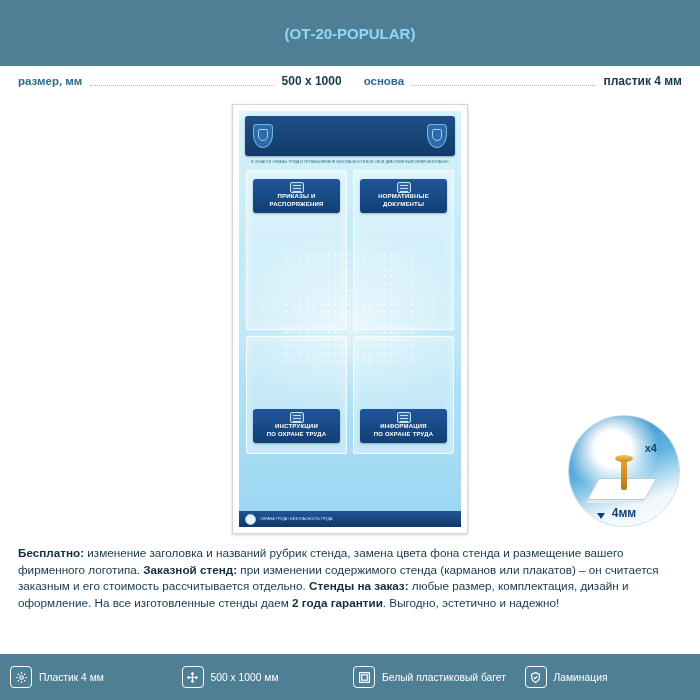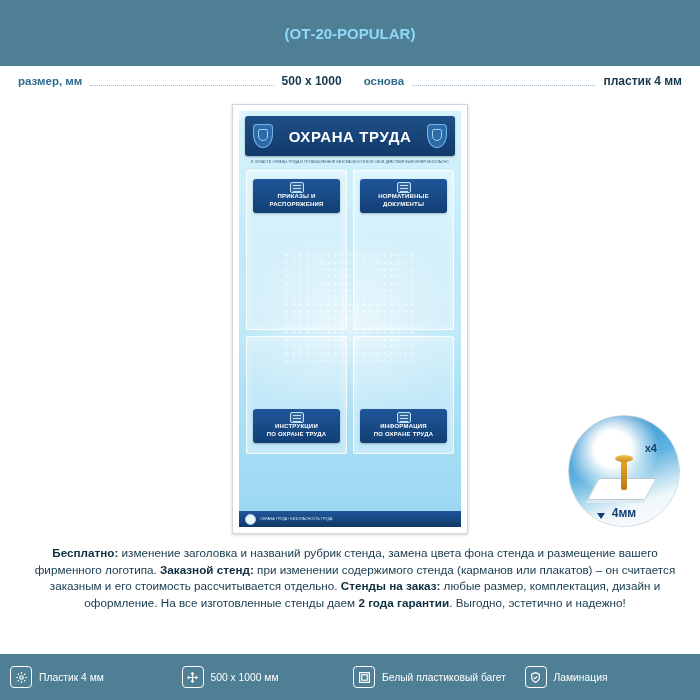--- a/index.html
+++ b/index.html
@@ -263,21 +263,21 @@
     border-right:4px solid transparent;
     border-top:6px solid #123f74;
   }
 
   
   .desc {
     padding:6px 8px 0 18px;
     font-size:11.7px;
     line-height:1.42;
     color:#16394c;
-    text-align:center;
+    text-align:left;
   }
   .desc b { color:#0f2f41; }
 
   
   .features {
     position:absolute;
     left:0; right:0; bottom:0;
     height:46px;
     background:#4f7f95;
     display:flex;
@@ -324,21 +324,20 @@
 
   <div class="stand">
     <div class="stand-inner">
       <div class="rays"></div>
       <div class="glow"></div>
       <div class="dots-pattern"></div>
 
       <div class="stand-head">
         <span class="shield left"></span>
         <span class="shield right"></span>
-        <span class="stand-head-text">ОХРАНА ТРУДА</span>
       </div>
 
       <div class="stand-subtitle">В ОБЛАСТИ ОХРАНЫ ТРУДА И ПРОМЫШЛЕННОЙ БЕЗОПАСНОСТИ ВСЕ СВОИ ДЕЙСТВИЯ ВЫПОЛНЯЙ БЕЗОПАСНО</div>
 
       <div class="pockets">
         <div class="pocket">
           <div class="pocket-label">
             <span class="pocket-icon"></span>
             <span>ПРИКАЗЫ И</span><br>
             <span>РАСПОРЯЖЕНИЯ</span>

